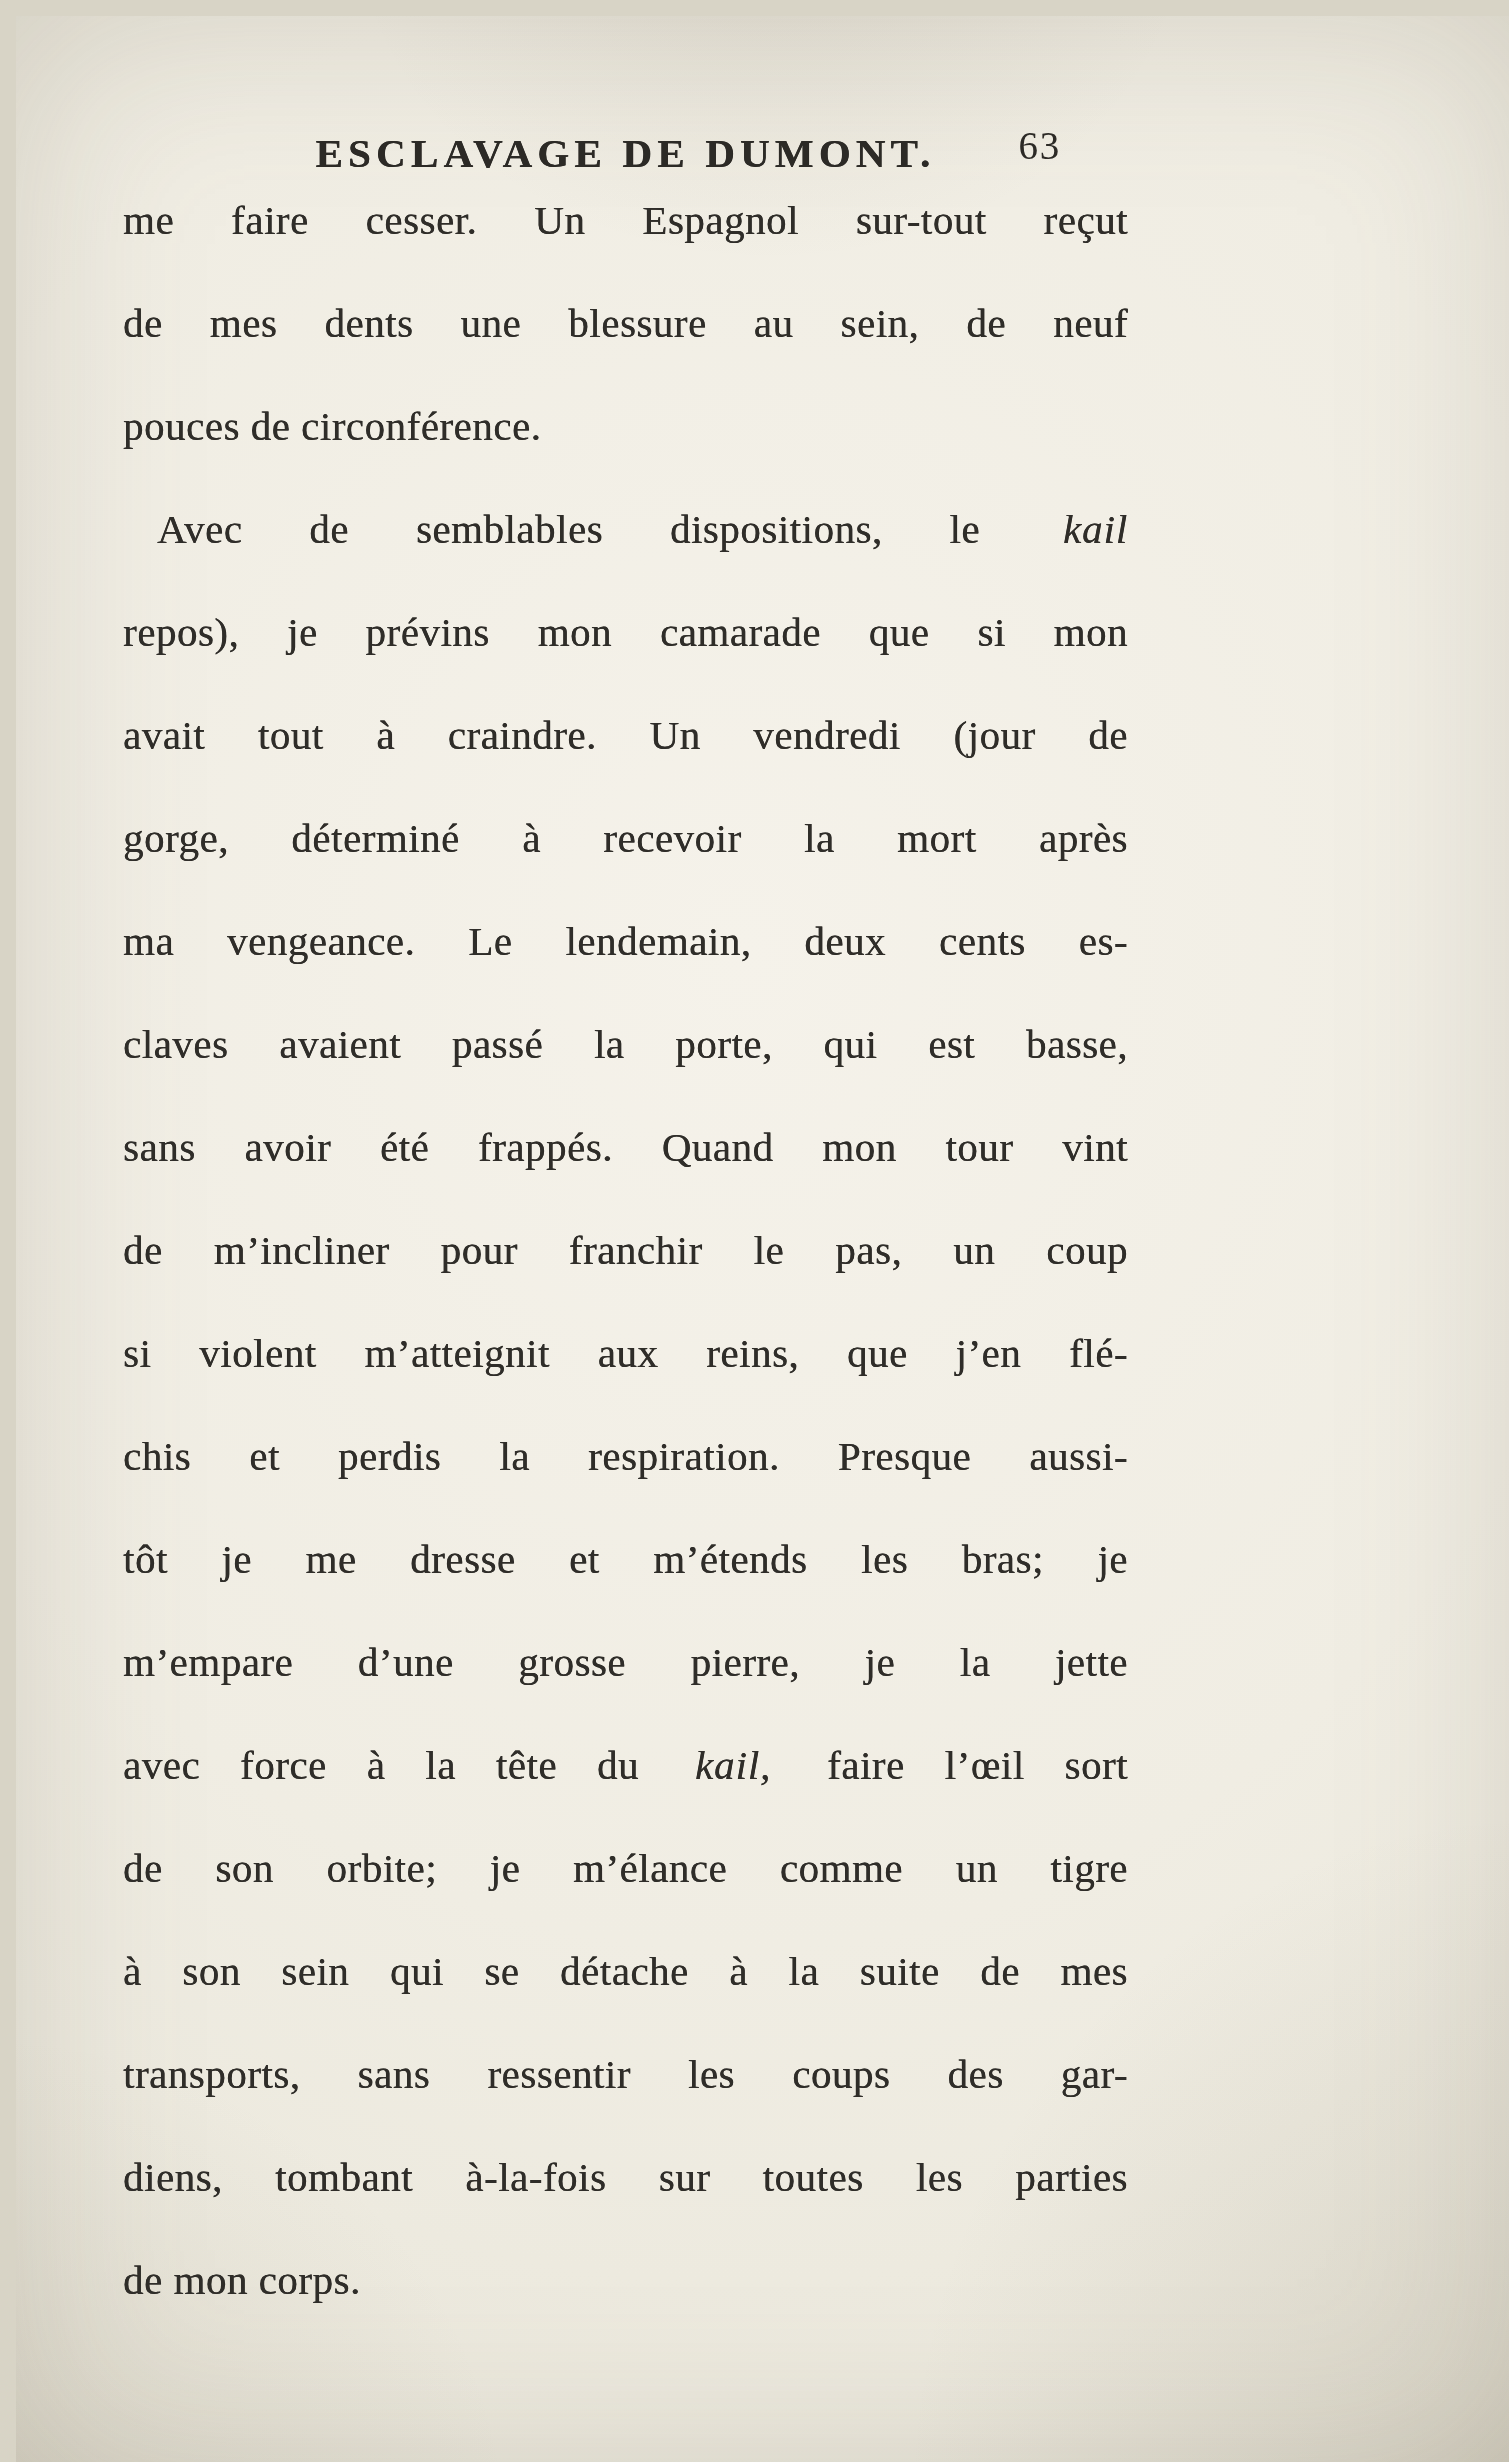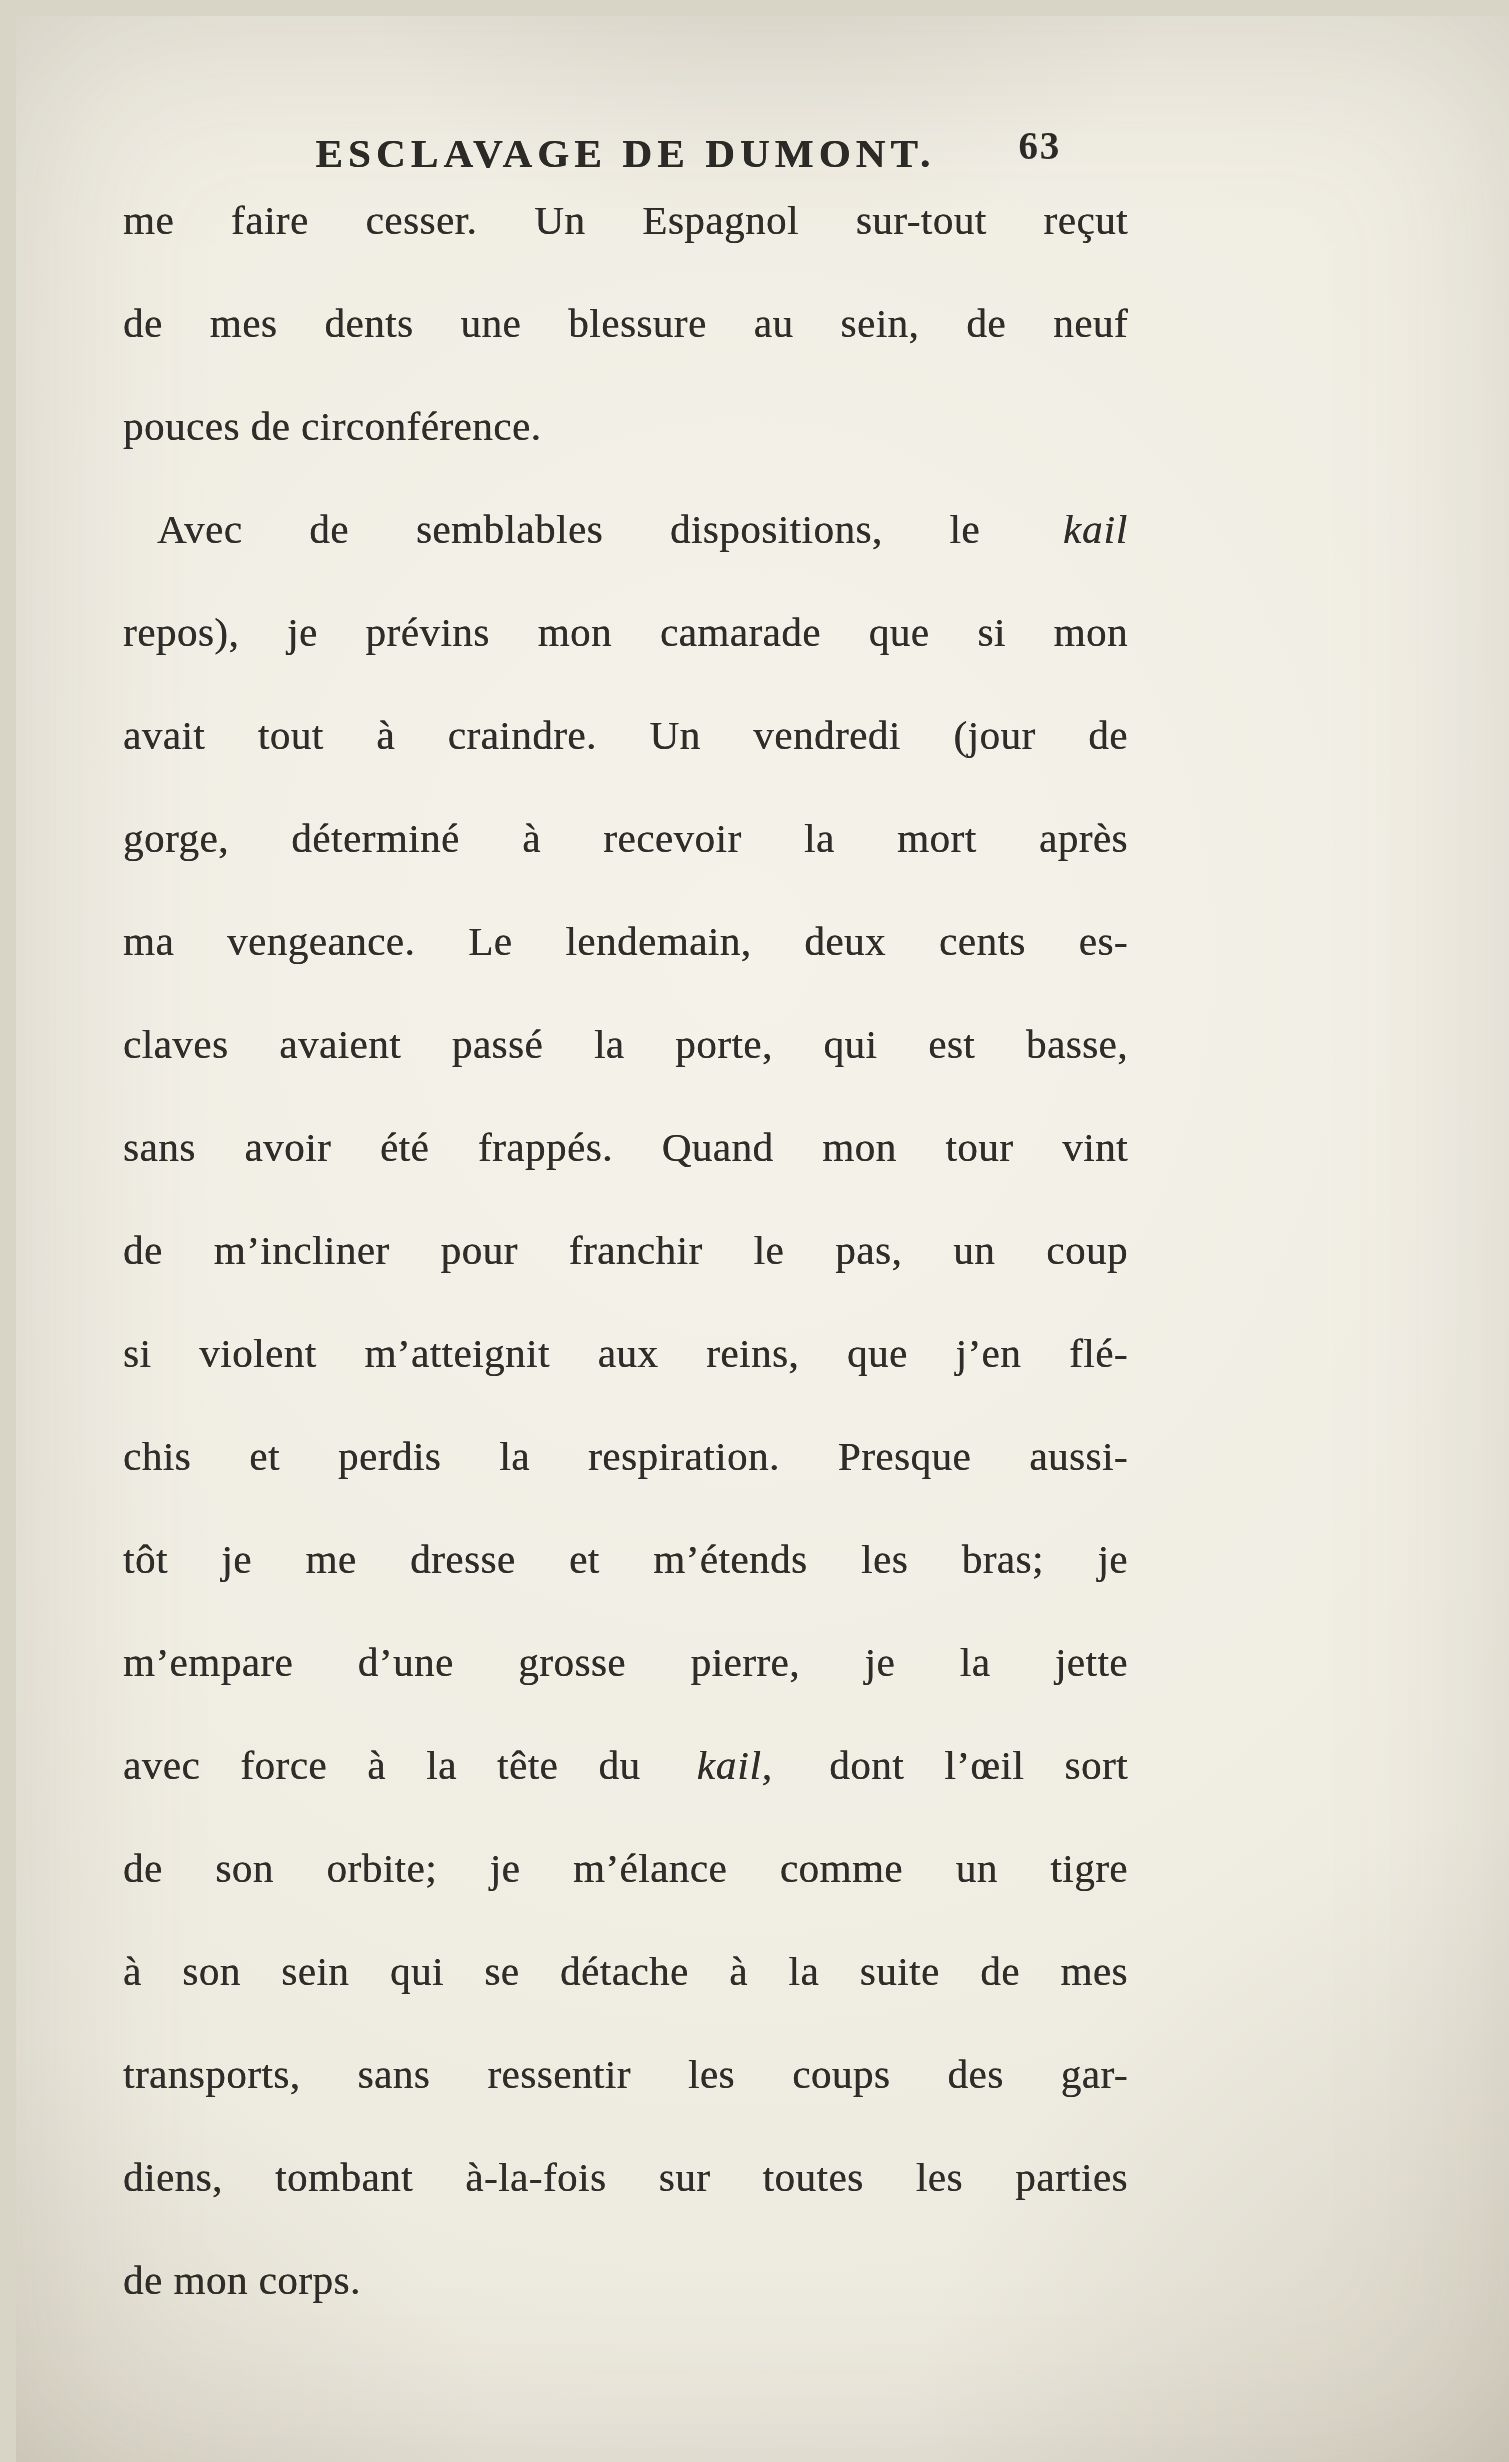--- a/index.html
+++ b/index.html
@@ -50,21 +50,21 @@
     letter-spacing: 5.2px;
     color: #2c2a26;
     text-shadow: 0.3px 0 0 currentColor;
   }
 
   .header .pagenum {
     position: absolute;
     top: 1.7px;
     right: 83px;
     font-size: 39px;
-    font-weight: bold;
+    font-weight: normal;
     letter-spacing: 1.7px;
     color: #2c2a26;
   }
 
   .text-block {
     position: absolute;
     top: 145px;
     left: 83px;
     width: 1053px;
     font-size: 41px;
@@ -113,21 +113,21 @@
       <div class="line"><span>avait tout à craindre. Un vendredi (jour de</span></div>
       <div class="line"><span>gorge, déterminé à recevoir la mort après</span></div>
       <div class="line"><span>ma vengeance. Le lendemain, deux cents es-</span></div>
       <div class="line"><span>claves avaient passé la porte, qui est basse,</span></div>
       <div class="line"><span>sans avoir été frappés. Quand mon tour vint</span></div>
       <div class="line"><span>de m’incliner pour franchir le pas, un coup</span></div>
       <div class="line"><span>si violent m’atteignit aux reins, que j’en flé-</span></div>
       <div class="line"><span>chis et perdis la respiration. Presque aussi-</span></div>
       <div class="line"><span>tôt je me dresse et m’étends les bras; je</span></div>
       <div class="line"><span>m’empare d’une grosse pierre, je la jette</span></div>
-      <div class="line"><span>avec force à la tête du </span><span class="it">kail,</span><span> dont l’œil sort</span></div>
+      <div class="line"><span>avec force à la tête du </span><span class="it">kail,</span><span> faire l’œil sort</span></div>
       <div class="line"><span>de son orbite; je m’élance comme un tigre</span></div>
       <div class="line"><span>à son sein qui se détache à la suite de mes</span></div>
       <div class="line"><span>transports, sans ressentir les coups des gar-</span></div>
       <div class="line"><span>diens, tombant à-la-fois sur toutes les parties</span></div>
       <div class="line para-end"><span>de mon corps.</span></div>
     </div>
 </div>
 
 
 </body></html>

